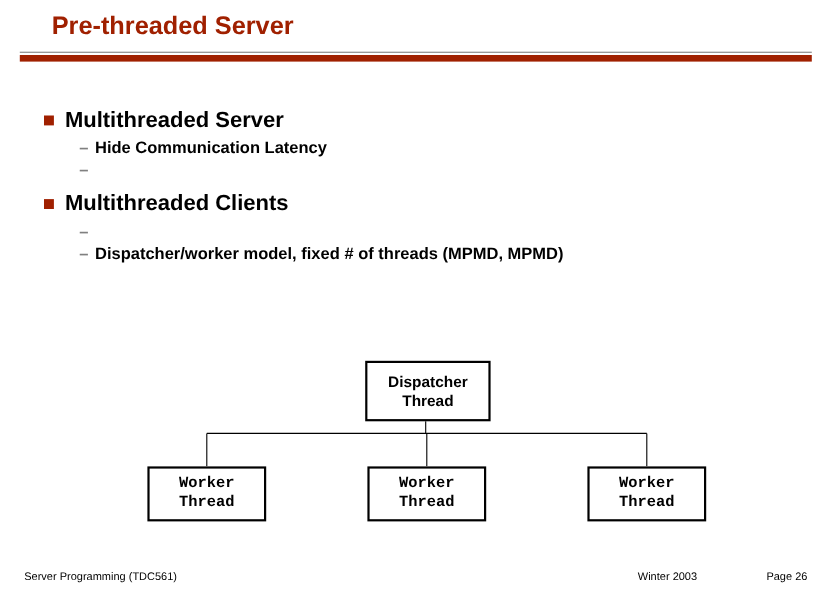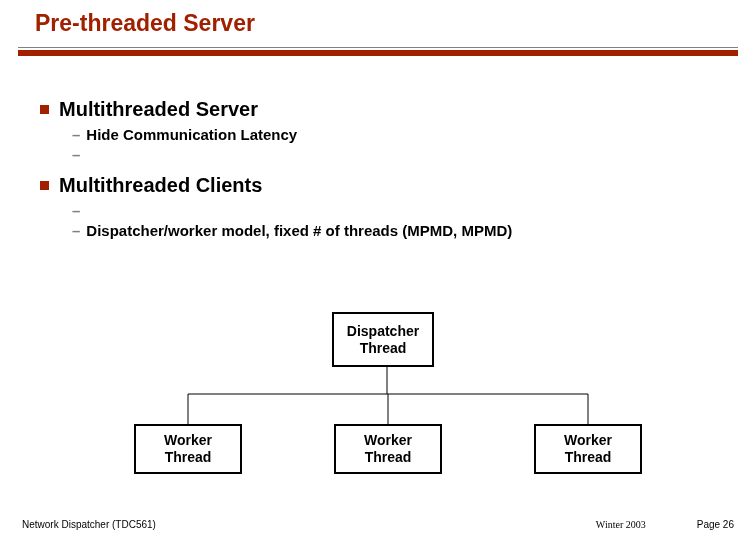--- a/index.html
+++ b/index.html
@@ -8,21 +8,21 @@
     height: 540px;
     background: #ffffff;
     font-family: Arial, Helvetica, sans-serif;
     position: relative;
     overflow: hidden;
   }
   .title {
     color: #a02000;
     font-size: 23px;
     font-weight: bold;
-    padding: 10px 0 8px 35px;
+    padding: 10px 0 8px 47px;
   }
   .rule-thin {
     border-top: 1.5px solid #808080;
     margin: 2px 18px 0 18px;
   }
   .rule-thick {
     border-top: 6px solid #a02000;
     margin: 2px 18px 0 18px;
   }
   .content {
@@ -72,46 +72,46 @@
     text-align: center;
     font-size: 14px;
     font-weight: bold;
     display: flex;
     flex-direction: column;
     align-items: center;
     justify-content: center;
     line-height: 1.2;
   }
   .dispatcher {
-    left: 222px; top: 0;
-    width: 102px; height: 55px; text-align: right;
+    left: 222px; top: 16px;
+    width: 114px; height: 55px; text-align: right;
   }
   .worker {
     top: 112px;
-    width: 108px; height: 50px;
+    width: 108px; height: 50px; font-family: Liberation Mono, monospace;
   }
   .w1 { left: 24px; }
   .w2 { left: 224px; }
   .w3 { left: 424px; }
   svg.lines {
     position: absolute;
     left: 0; top: 0;
     width: 560px; height: 180px;
     pointer-events: none;
   }
   .footer {
     position: absolute;
     left: 0; right: 0; bottom: 10px;
     display: flex;
     font-size: 10px;
     color: #000;
     padding: 0 22px;
   }
   .footer .left { flex: 1; }
-  .footer .mid { flex: 0 0 auto; margin-right: 40px; font-family: Liberation Serif, serif; }
+  .footer .mid { flex: 0 0 auto; margin-right: 52px; }
   .footer .right { flex: 0 0 auto; margin-left: 11px; }
 </style>
 </head>
 <body>
 
 <div class="title">Pre-threaded Server</div>
 <div class="rule-thin"></div>
 <div class="rule-thick"></div>
 
 <div class="content">
@@ -164,16 +164,16 @@
     <span>Worker</span>
     <span>Thread</span>
   </div>
   <div class="box worker w3">
     <span>Worker</span>
     <span>Thread</span>
   </div>
 </div>
 
 <div class="footer">
-  <span class="left">Network Dispatcher (TDC561)</span>
+  <span class="left">Server Programming (TDC561)</span>
   <span class="mid">Winter 2003</span>
   <span class="right">Page 26</span>
 </div>
 
 </body></html>

